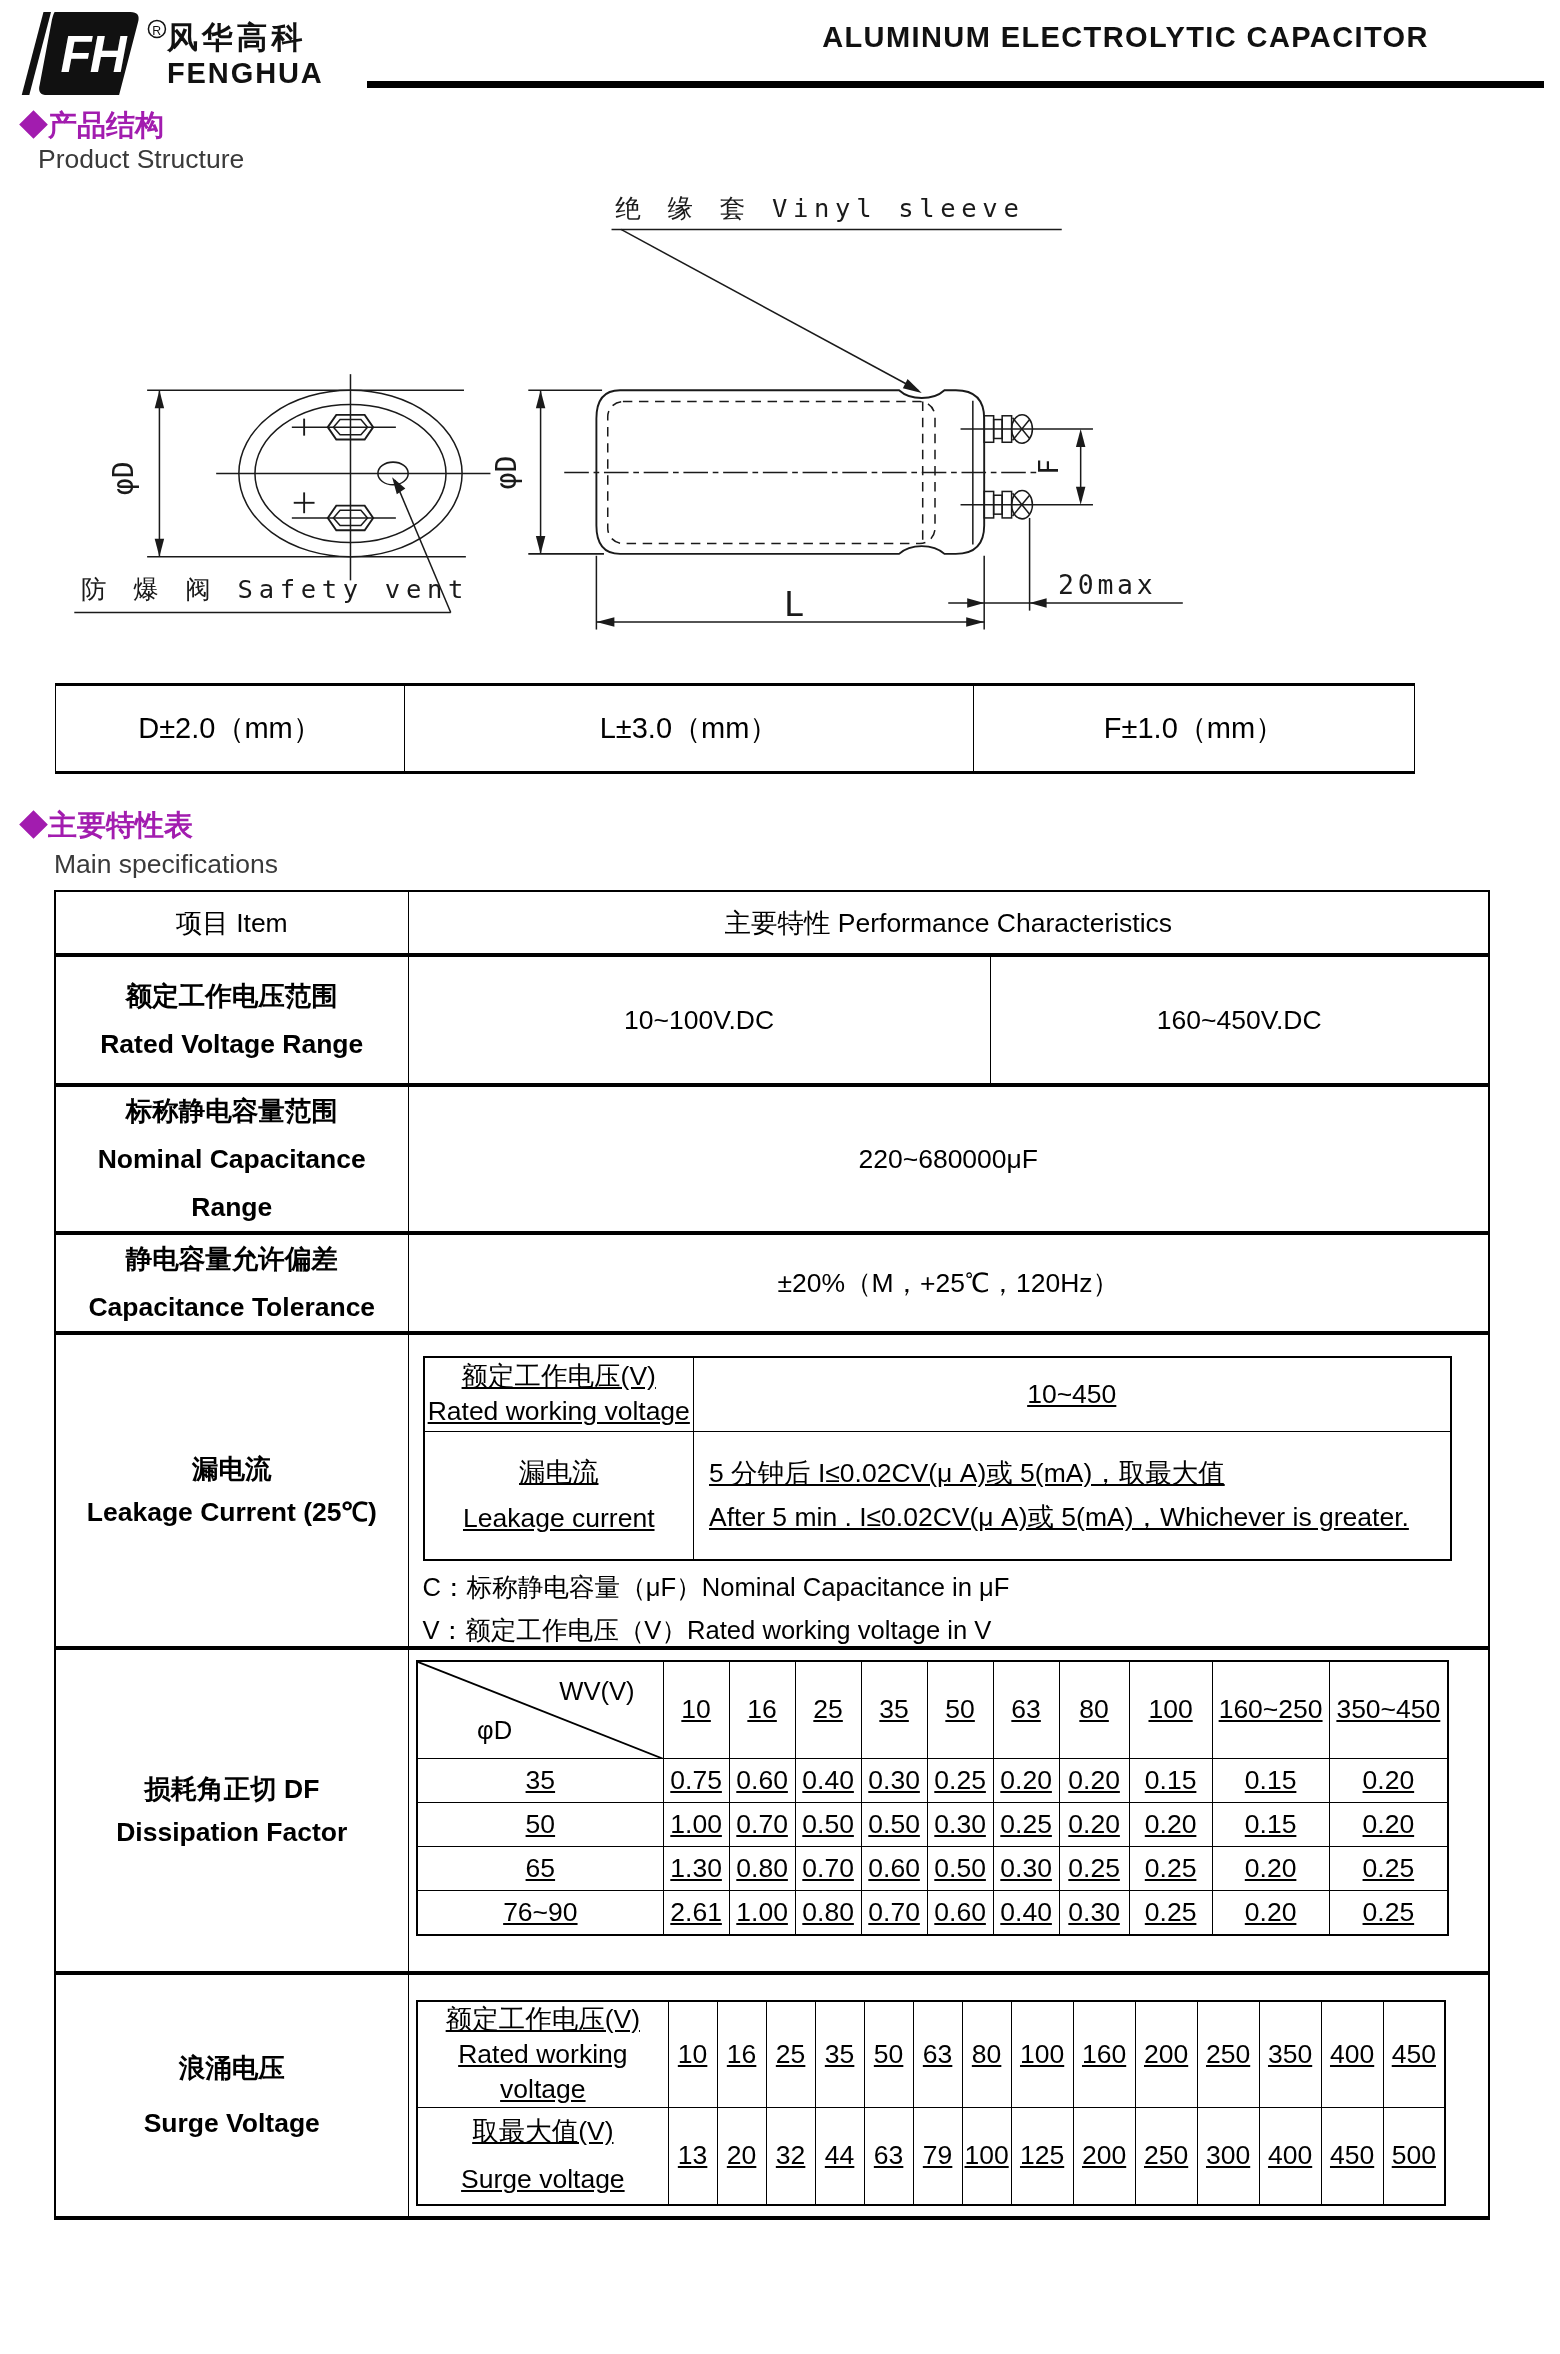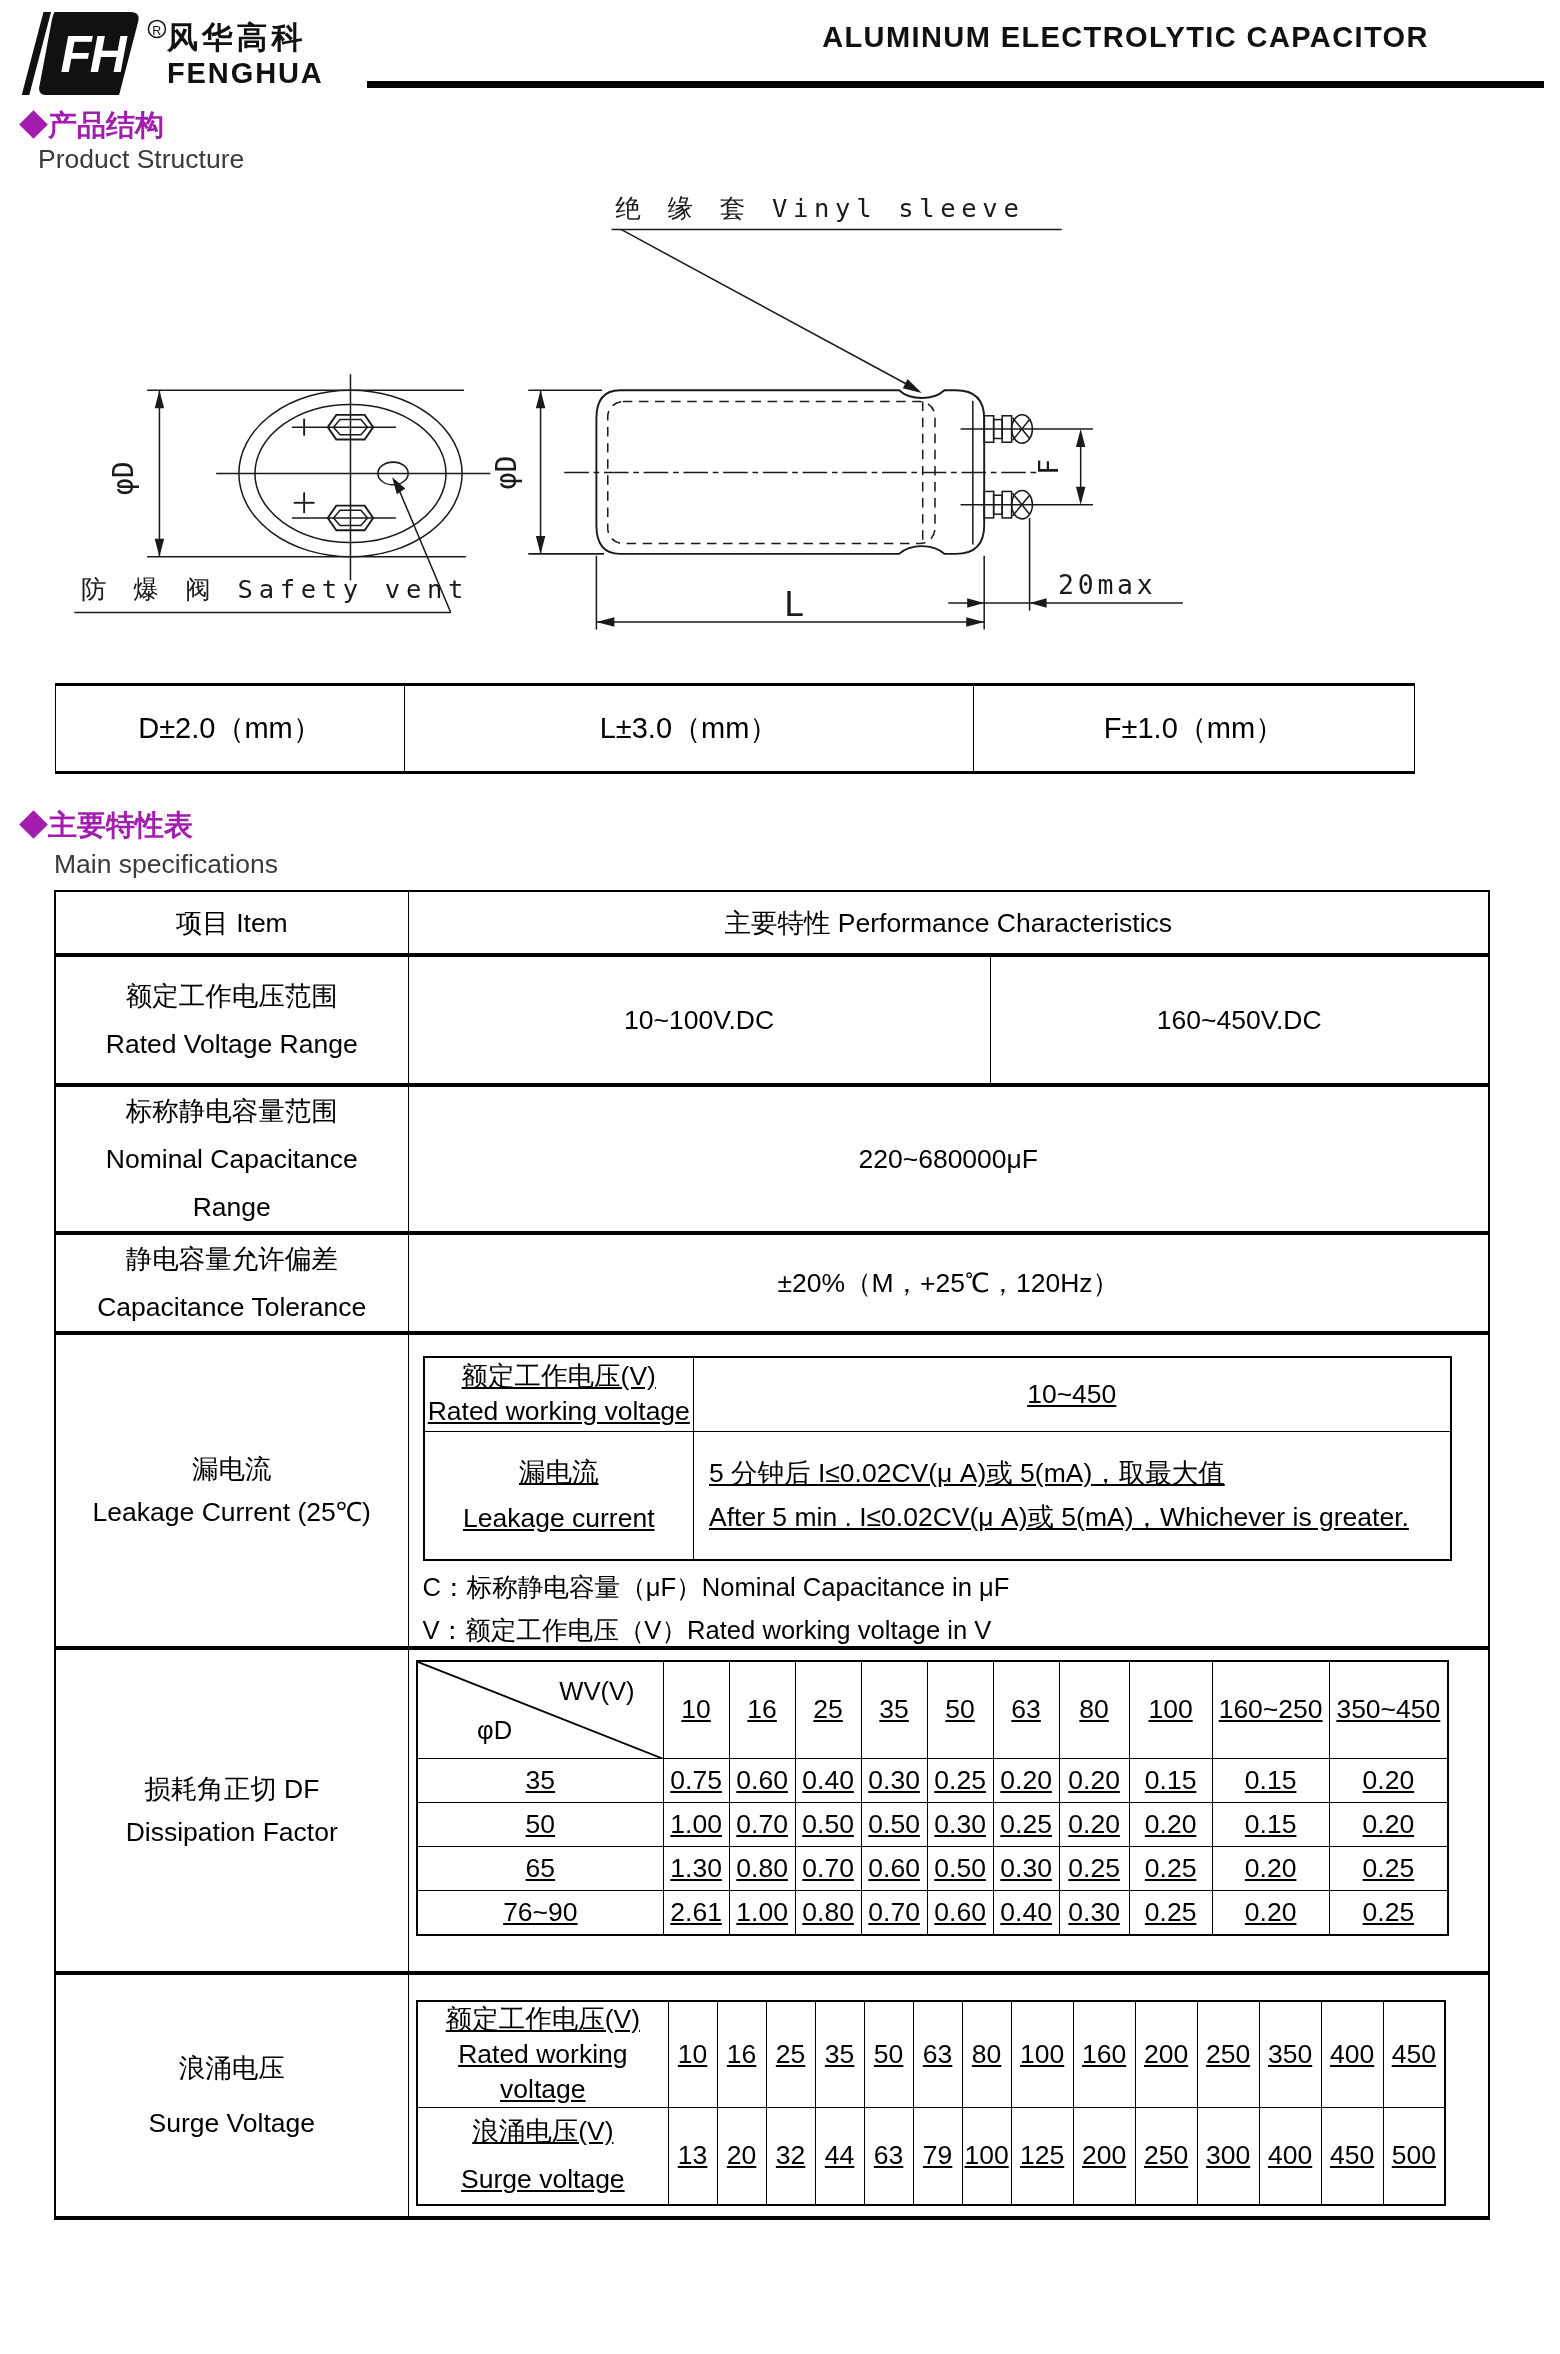--- a/index.html
+++ b/index.html
@@ -19,21 +19,21 @@
   #tol{left:55px;top:683px;border-collapse:collapse;table-layout:fixed;width:1359px;}
   #tol td{border-left:1.9px solid #000;border-right:1.9px solid #000;border-top:3.8px solid #000;
           border-bottom:3.8px solid #000;height:83px;text-align:center;vertical-align:middle;
           font-size:29px;}
   
   #spec{left:54px;top:890px;border-collapse:collapse;table-layout:fixed;width:1434px;
         border:2.8px solid #000;}
   #spec td{border:1.9px solid #000;text-align:center;vertical-align:middle;font-size:26.5px;padding:0;}
   #spec tr.hsep > td{border-bottom-width:4.7px;}
   .lbl{display:flex;flex-direction:column;justify-content:center;align-items:center;height:100%;}
-  .lbl div{line-height:48px;}
+  .lbl div{line-height:48px;font-weight:bold;}
   .freecell{vertical-align:top !important;text-align:left !important;}
   
   table.inner{border-collapse:collapse;table-layout:fixed;border:2.8px solid #000;text-decoration:underline;}
   table.inner td{border:1.9px solid #000;text-align:center;vertical-align:middle;font-size:25.6px;padding:0;}
   table.inner tr.hline > td{border-bottom-width:3.8px;}
   .two div{line-height:35px;}
   .ltext{text-align:left !important;padding-left:15px !important;}
   .ltext div{line-height:44px;}
   .notes{margin:9.5px 0 0 14px;font-size:25.6px;}
   .notes div{line-height:31px;margin-top:11.4px;}
@@ -407,21 +407,21 @@
             <td>100</td>
             <td>160</td>
             <td>200</td>
             <td>250</td>
             <td>350</td>
             <td>400</td>
             <td>450</td>
           </tr>
           <tr style="height:98px">
             <td class="two">
-              <div>浪涌电压(V)</div>
+              <div>取最大值(V)</div>
               <div style="height:13.2px"></div>
               <div>Surge voltage</div>
             </td>
             <td>13</td>
             <td>20</td>
             <td>32</td>
             <td>44</td>
             <td>63</td>
             <td>79</td>
             <td>100</td>

